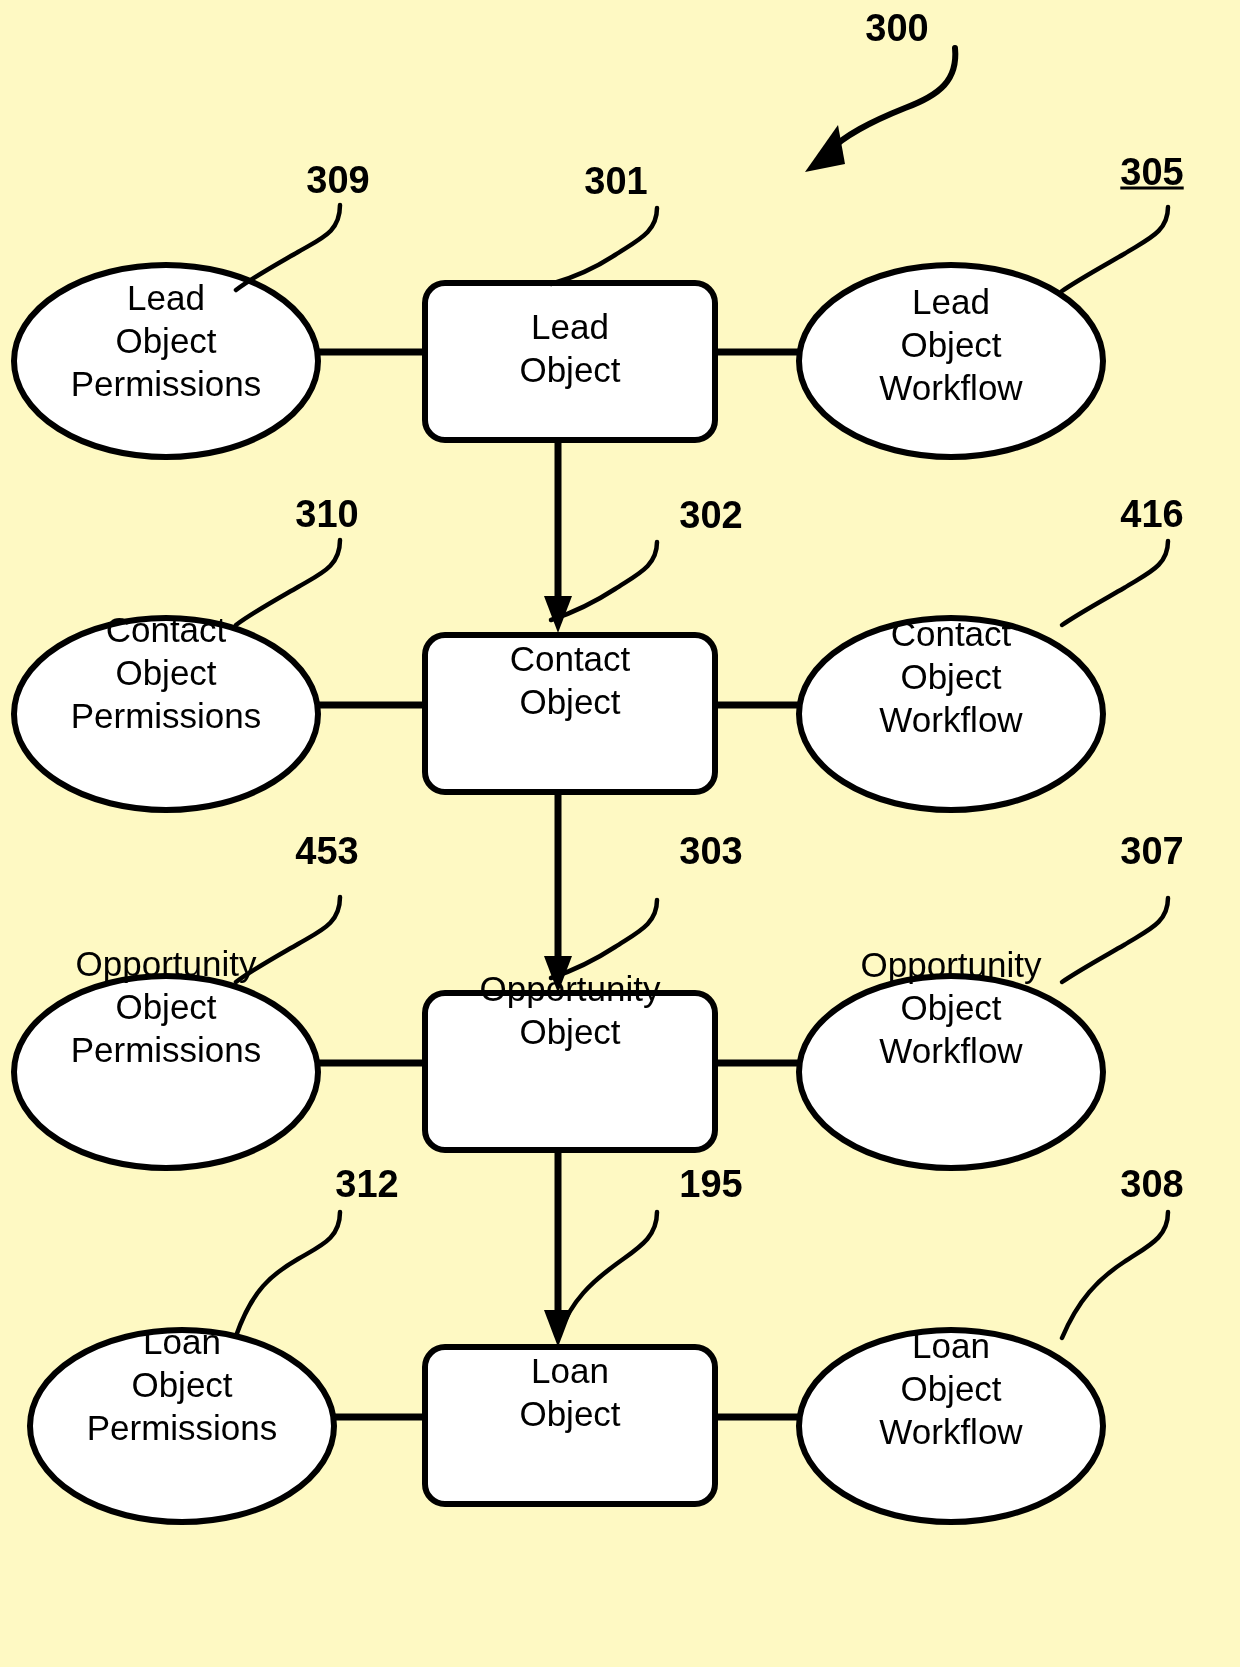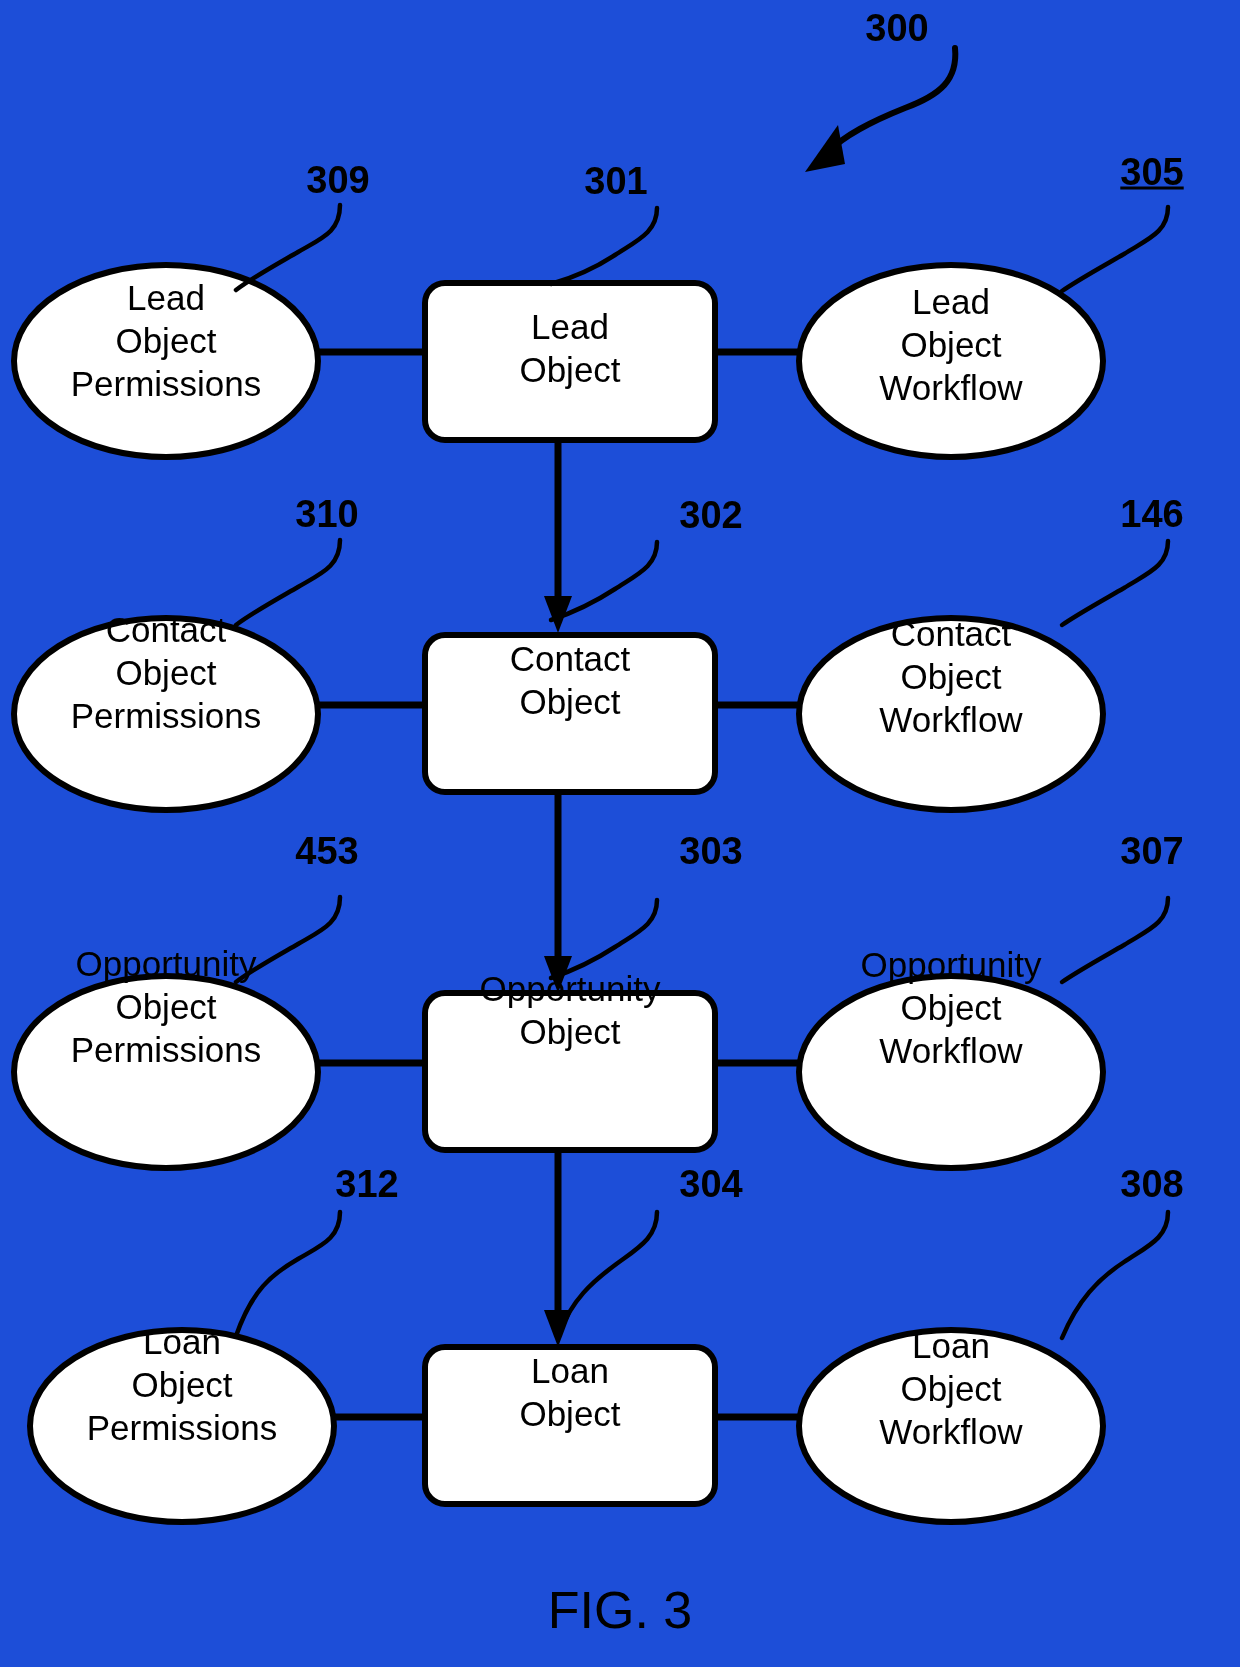--- a/index.html
+++ b/index.html
@@ -4,21 +4,21 @@
 <style>
   html, body {
     margin: 0;
     padding: 0;
     background: #ffffff;
   }
   #figure-root {
     position: relative;
     width: 1240px;
     height: 1667px;
-    background: #1d4ed8;
+    background: #fef9c3;
     font-family: "Liberation Sans", sans-serif;
     overflow: hidden;
   }
   #figure-svg {
     position: absolute;
     left: 0;
     top: 0;
     width: 1240px;
     height: 1667px;
     display: block;
@@ -191,21 +191,21 @@
 Permissions</div>
   <div class="ref-num" style="left:327px; top:514px;text-align:center;">310</div>
 
   <div class="node-text" style="left:570px; top:680px; width:280px;">Contact
 Object</div>
   <div class="ref-num" style="left:711px; top:515px;">302</div>
 
   <div class="node-text" style="left:951px; top:676px; width:300px;">Contact
 Object
 Workflow</div>
-  <div class="ref-num" style="left:1152px; top:514px;">146</div>
+  <div class="ref-num" style="left:1152px; top:514px;">416</div>
 
   <div class="node-text" style="left:166px; top:1006px; width:320px;">Opportunity
 Object
 Permissions</div>
   <div class="ref-num" style="left:327px; top:851px;">453</div>
 
   <div class="node-text" style="left:570px; top:1010px; width:290px;">Opportunity
 Object</div>
   <div class="ref-num" style="left:711px; top:851px;">303</div>
 
@@ -214,22 +214,21 @@
 Workflow</div>
   <div class="ref-num" style="left:1152px; top:851px;">307</div>
 
   <div class="node-text" style="left:182px; top:1384px; width:310px;">Loan
 Object
 Permissions</div>
   <div class="ref-num" style="left:327px; top:1184px;margin-left:40px;">312</div>
 
   <div class="node-text" style="left:570px; top:1392px; width:280px;">Loan
 Object</div>
-  <div class="ref-num" style="left:711px; top:1184px;">304</div>
+  <div class="ref-num" style="left:711px; top:1184px;">195</div>
 
   <div class="node-text" style="left:951px; top:1388px; width:300px;">Loan
 Object
 Workflow</div>
   <div class="ref-num" style="left:1152px; top:1184px;">308</div>
 
-  <div class="fig-caption">FIG. 3</div>
 
 </div>
 
 </body></html>

